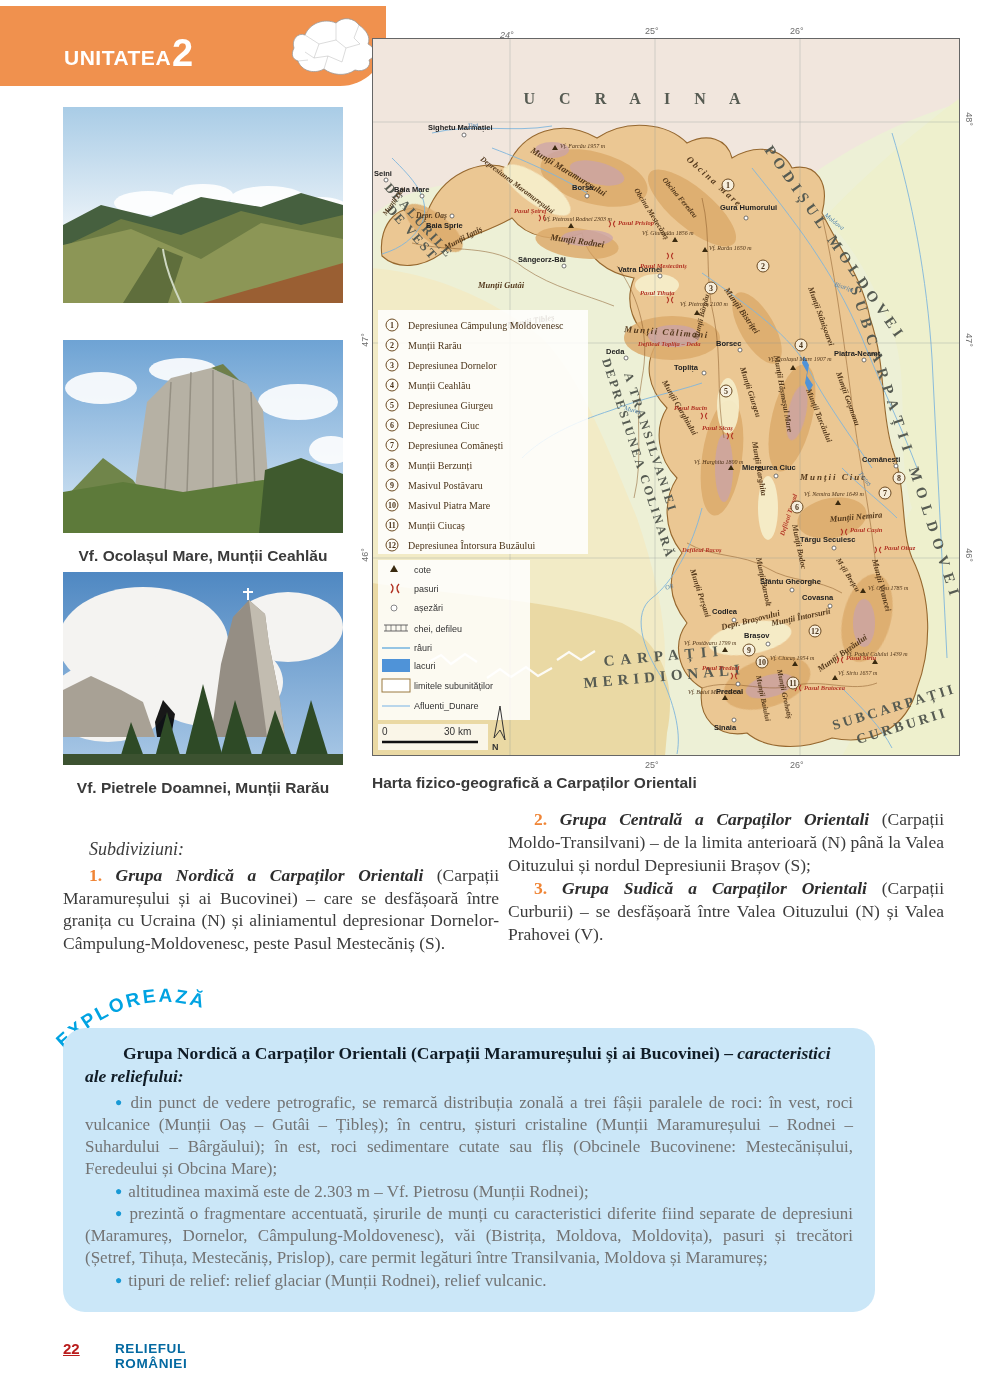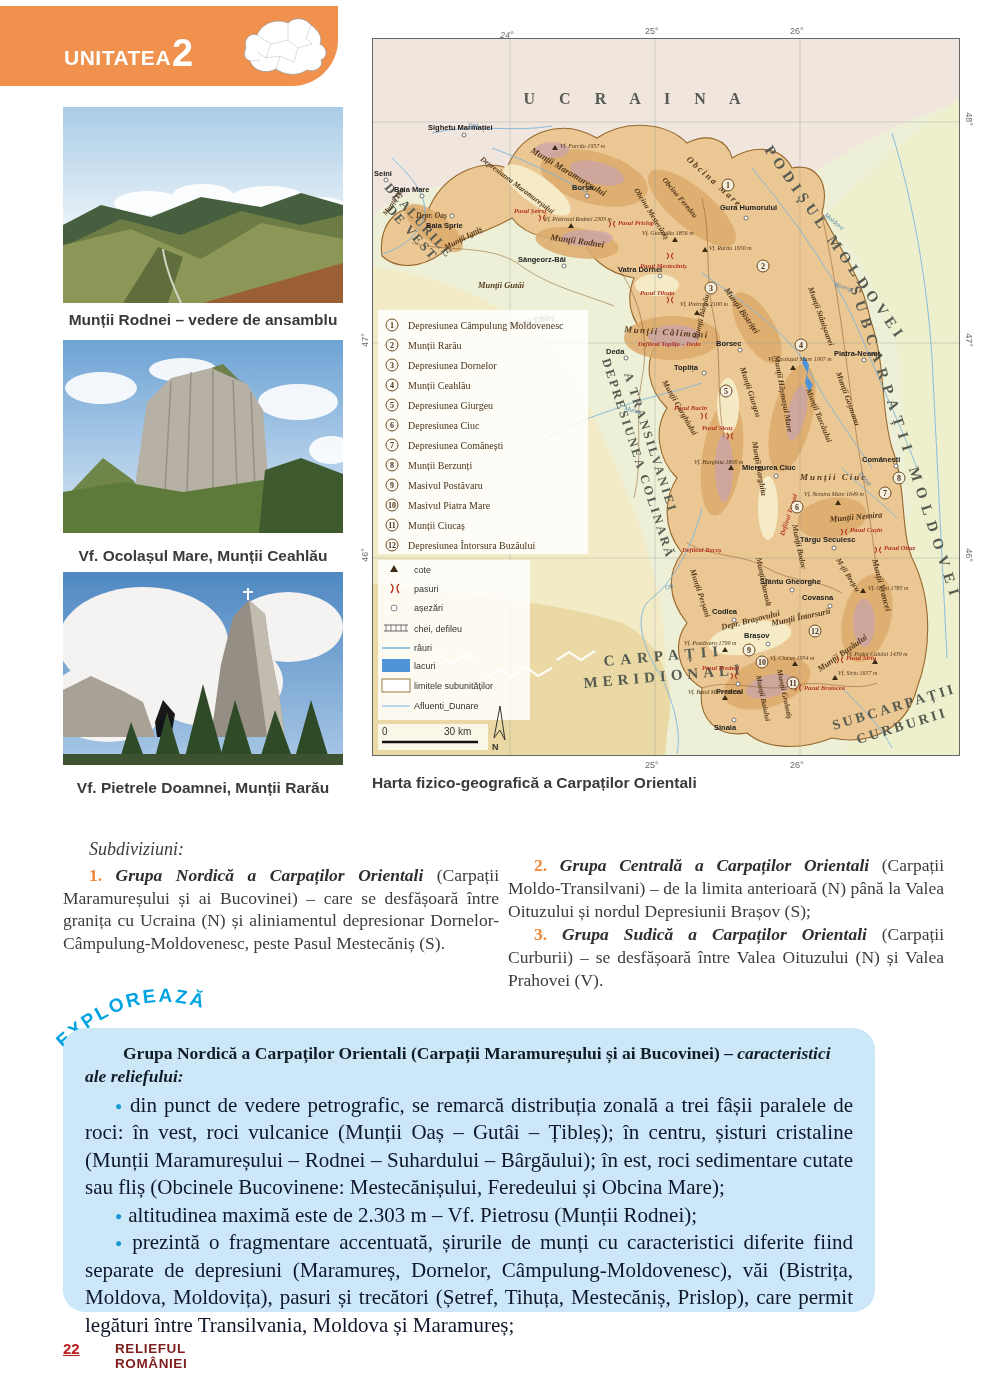--- a/index.html
+++ b/index.html
@@ -1,20 +1,20 @@
 <!DOCTYPE html>
 <html><head>
 <meta charset="utf-8">
 <style>
   html,body{margin:0;padding:0;background:#e8e8e8;}
   .page{position:relative;width:1000px;height:1390px;background:#ffffff;overflow:hidden;
         font-family:"Liberation Serif",serif;color:#3b3b3b;}
   
   .hdr{position:absolute;left:0;top:6px;width:338px;height:80px;background:#f0914e;
-       border-radius:0 0 46px 0;}
+       border-radius:0 0 46px 0;padding-left:48px;}
   .hdr .ulabel{position:absolute;left:64px;top:40px;color:#fff;font-family:"Liberation Sans",sans-serif;
        font-weight:bold;font-size:21px;letter-spacing:.5px;}
   .hdr .unum{position:absolute;left:172px;top:26px;color:#fff;font-family:"Liberation Sans",sans-serif;
        font-weight:bold;font-size:38px;}
   .hdr svg{position:absolute;right:6px;top:8px;}
   
   .photo{position:absolute;left:63px;width:280px;background:#dde;}
   .caption{position:absolute;left:40px;width:326px;text-align:center;
        font-family:"Liberation Sans",sans-serif;font-size:15.5px;font-weight:bold;color:#3a3a3a;}
   .mapcaption{position:absolute;left:372px;top:774px;width:588px;
@@ -40,26 +40,26 @@
   .col .head{font-style:italic;text-indent:26px;margin:0 0 2px 0;font-size:18px;}
   .col p.para{margin:0;text-indent:26px;}
   .onum{color:#f08536;font-weight:bold;}
   .gname{font-weight:bold;font-style:italic;color:#2e2e2e;}
   
   .exbadge{position:absolute;left:50px;top:978px;}
   .bluebox{position:absolute;left:63px;top:1028px;width:812px;height:284px;background:#cbe7f8;
        border-radius:22px;box-sizing:border-box;padding:14px 22px 10px 22px;}
   .bx-title{margin:0 0 4px 0;font-size:17.5px;line-height:1.3;font-weight:bold;color:#101c26;text-indent:38px;}
   .bx-title em{font-style:italic;}
-  .bluebox p.bullet{margin:0;font-size:21px;line-height:1.31;text-align:justify;text-indent:30px;color:#0f172a;}
+  .bluebox p.bullet{margin:0;font-size:17px;line-height:1.31;text-align:justify;text-indent:30px;color:#737373;}
   .dot::before{content:"\25CF";color:#1899d5;font-size:12px;margin-right:6px;position:relative;top:-2px;}
   
   .footer{position:absolute;left:63px;top:1340px;font-family:"Liberation Sans",sans-serif;}
   .footer .pg{font-weight:bold;font-size:15px;color:#b91c1c;text-decoration:underline;}
-  .footer .ch{position:absolute;left:52px;top:1px;font-weight:bold;font-size:13.5px;color:#7f1d1d;letter-spacing:.6px;}
+  .footer .ch{position:absolute;left:52px;top:1px;font-weight:bold;font-size:13.5px;color:#0369a1;letter-spacing:.6px;}
 </style>
 </head>
 <body>
 
 <div class="page">
 
   <div class="hdr">
     <span class="ulabel">UNITATEA</span>
     <span class="unum">2</span>
     <svg width="96" height="66" viewBox="0 0 96 66">
@@ -86,21 +86,20 @@
           <ellipse cx="258" cy="100" rx="26" ry="10"></ellipse>
       </g>
       <polygon points="0,118 38,98 88,110 138,90 198,100 238,86 280,98 280,196 0,196" fill="#46603f"></polygon>
       <polygon points="0,140 58,112 118,128 178,104 238,118 280,108 280,196 0,196" fill="#6d7c44"></polygon>
       <polygon points="0,196 0,138 68,122 138,152 198,116 280,132 280,196" fill="#8c9656"></polygon>
       <polygon points="60,196 95,140 120,150 105,196" fill="#5f6e3c"></polygon>
       <path d="M118,196 C108,175 102,158 100,142" stroke="#cfd8c2" stroke-width="2" fill="none"></path>
       <polygon points="140,196 280,156 280,196" fill="#9a5f33"></polygon>
     </svg>
   </div>
-  <div class="caption" style="top:311px;">Munții Rodnei – vedere de ansamblu</div>
 
   <div class="photo" style="top:340px;height:193px;">
     <svg width="280" height="193" viewBox="0 0 280 193">
       <defs>
         <linearGradient id="sky2" x1="0" y1="0" x2="0" y2="1">
           <stop offset="0" stop-color="#6ea3d4"></stop>
             <stop offset="1" stop-color="#d8e8f5"></stop>
         </linearGradient>
       </defs>
       <rect width="280" height="193" fill="url(#sky2)"></rect>
@@ -564,39 +563,40 @@
         <text class="sy" font-size="9" font-weight="bold" x="120" y="712">N</text>
       </g>
     </svg>
   </div>
   <div class="mapcaption">Harta fizico-geografică a Carpaților Orientali</div>
 
   <div class="col" style="left:63px;top:822px;">
     <p class="head">Subdiviziuni:</p>
     <p class="para"><span class="onum">1.</span><span class="gname"> Grupa Nordică a Carpaților Orientali</span><span> (Carpații Maramureșului și ai Bucovinei) – care se desfășoară între granița cu Ucraina (N) și aliniamentul depresionar Dornelor-Câmpulung-Moldovenesc, peste Pasul Mestecăniș (S).</span></p>
   </div>
-  <div class="col" style="left:508px;top:838px;">
+  <div class="col" style="left:508px;top:792px;">
     <p class="para"><span class="onum">2.</span><span class="gname"> Grupa Centrală a Carpaților Orientali</span><span> (Carpații Moldo-Transilvani) – de la limita anterioară (N) până la Valea Oituzului și nordul Depresiunii Brașov (S);</span></p>
     <p class="para"><span class="onum">3.</span><span class="gname"> Grupa Sudică a Carpaților Orientali</span><span> (Carpații Curburii) – se desfășoară între Valea Oituzului (N) și Valea Prahovei (V).</span></p>
   </div>
 
   <svg class="exbadge" width="230" height="80" viewBox="0 0 230 80">
     <defs>
         <path id="arc" d="M10,74 Q108,-22 214,66"></path>
       </defs>
     <text font-family="Liberation Sans, sans-serif" font-weight="bold" font-size="19" fill="#00a3e2" letter-spacing="2.5">
       <textPath href="#arc" startOffset="2%">EXPLOREAZĂ</textPath>
     </text>
   </svg>
 
   <div class="bluebox">
     <p class="bx-title"><span>Grupa Nordică a Carpaților Orientali (Carpații Maramureșului și ai Bucovinei) – </span><em>caracteristici ale reliefului:</em></p>
     <p class="bullet"><span class="dot"></span><span>din punct de vedere petrografic, se remarcă distribuția zonală a trei fâșii paralele de roci: în vest, roci vulcanice (Munții Oaș – Gutâi – Țibleș); în centru, șisturi cristaline (Munții Maramureșului – Rodnei – Suhardului – Bârgăului); în est, roci sedimentare cutate sau fliș (Obcinele Bucovinene: Mestecănișului, Feredeului și Obcina Mare);</span></p>
     <p class="bullet"><span class="dot"></span><span>altitudinea maximă este de 2.303 m – Vf. Pietrosu (Munții Rodnei);</span></p>
     <p class="bullet"><span class="dot"></span><span>prezintă o fragmentare accentuată, șirurile de munți cu caracteristici diferite fiind separate de depresiuni (Maramureș, Dornelor, Câmpulung-Moldovenesc), văi (Bistrița, Moldova, Moldovița), pasuri și trecători (Șetref, Tihuța, Mestecăniș, Prislop), care permit legături între Transilvania, Moldova și Maramureș;</span></p>
+    <p class="bullet"><span class="dot"></span><span>tipuri de relief: relief glaciar (Munții Rodnei), relief vulcanic.</span></p>
   </div>
 
   <div class="footer">
     <span class="pg">22</span>
     <span class="ch">RELIEFUL ROMÂNIEI</span>
   </div>
 
 </div>
 
 </body></html>

